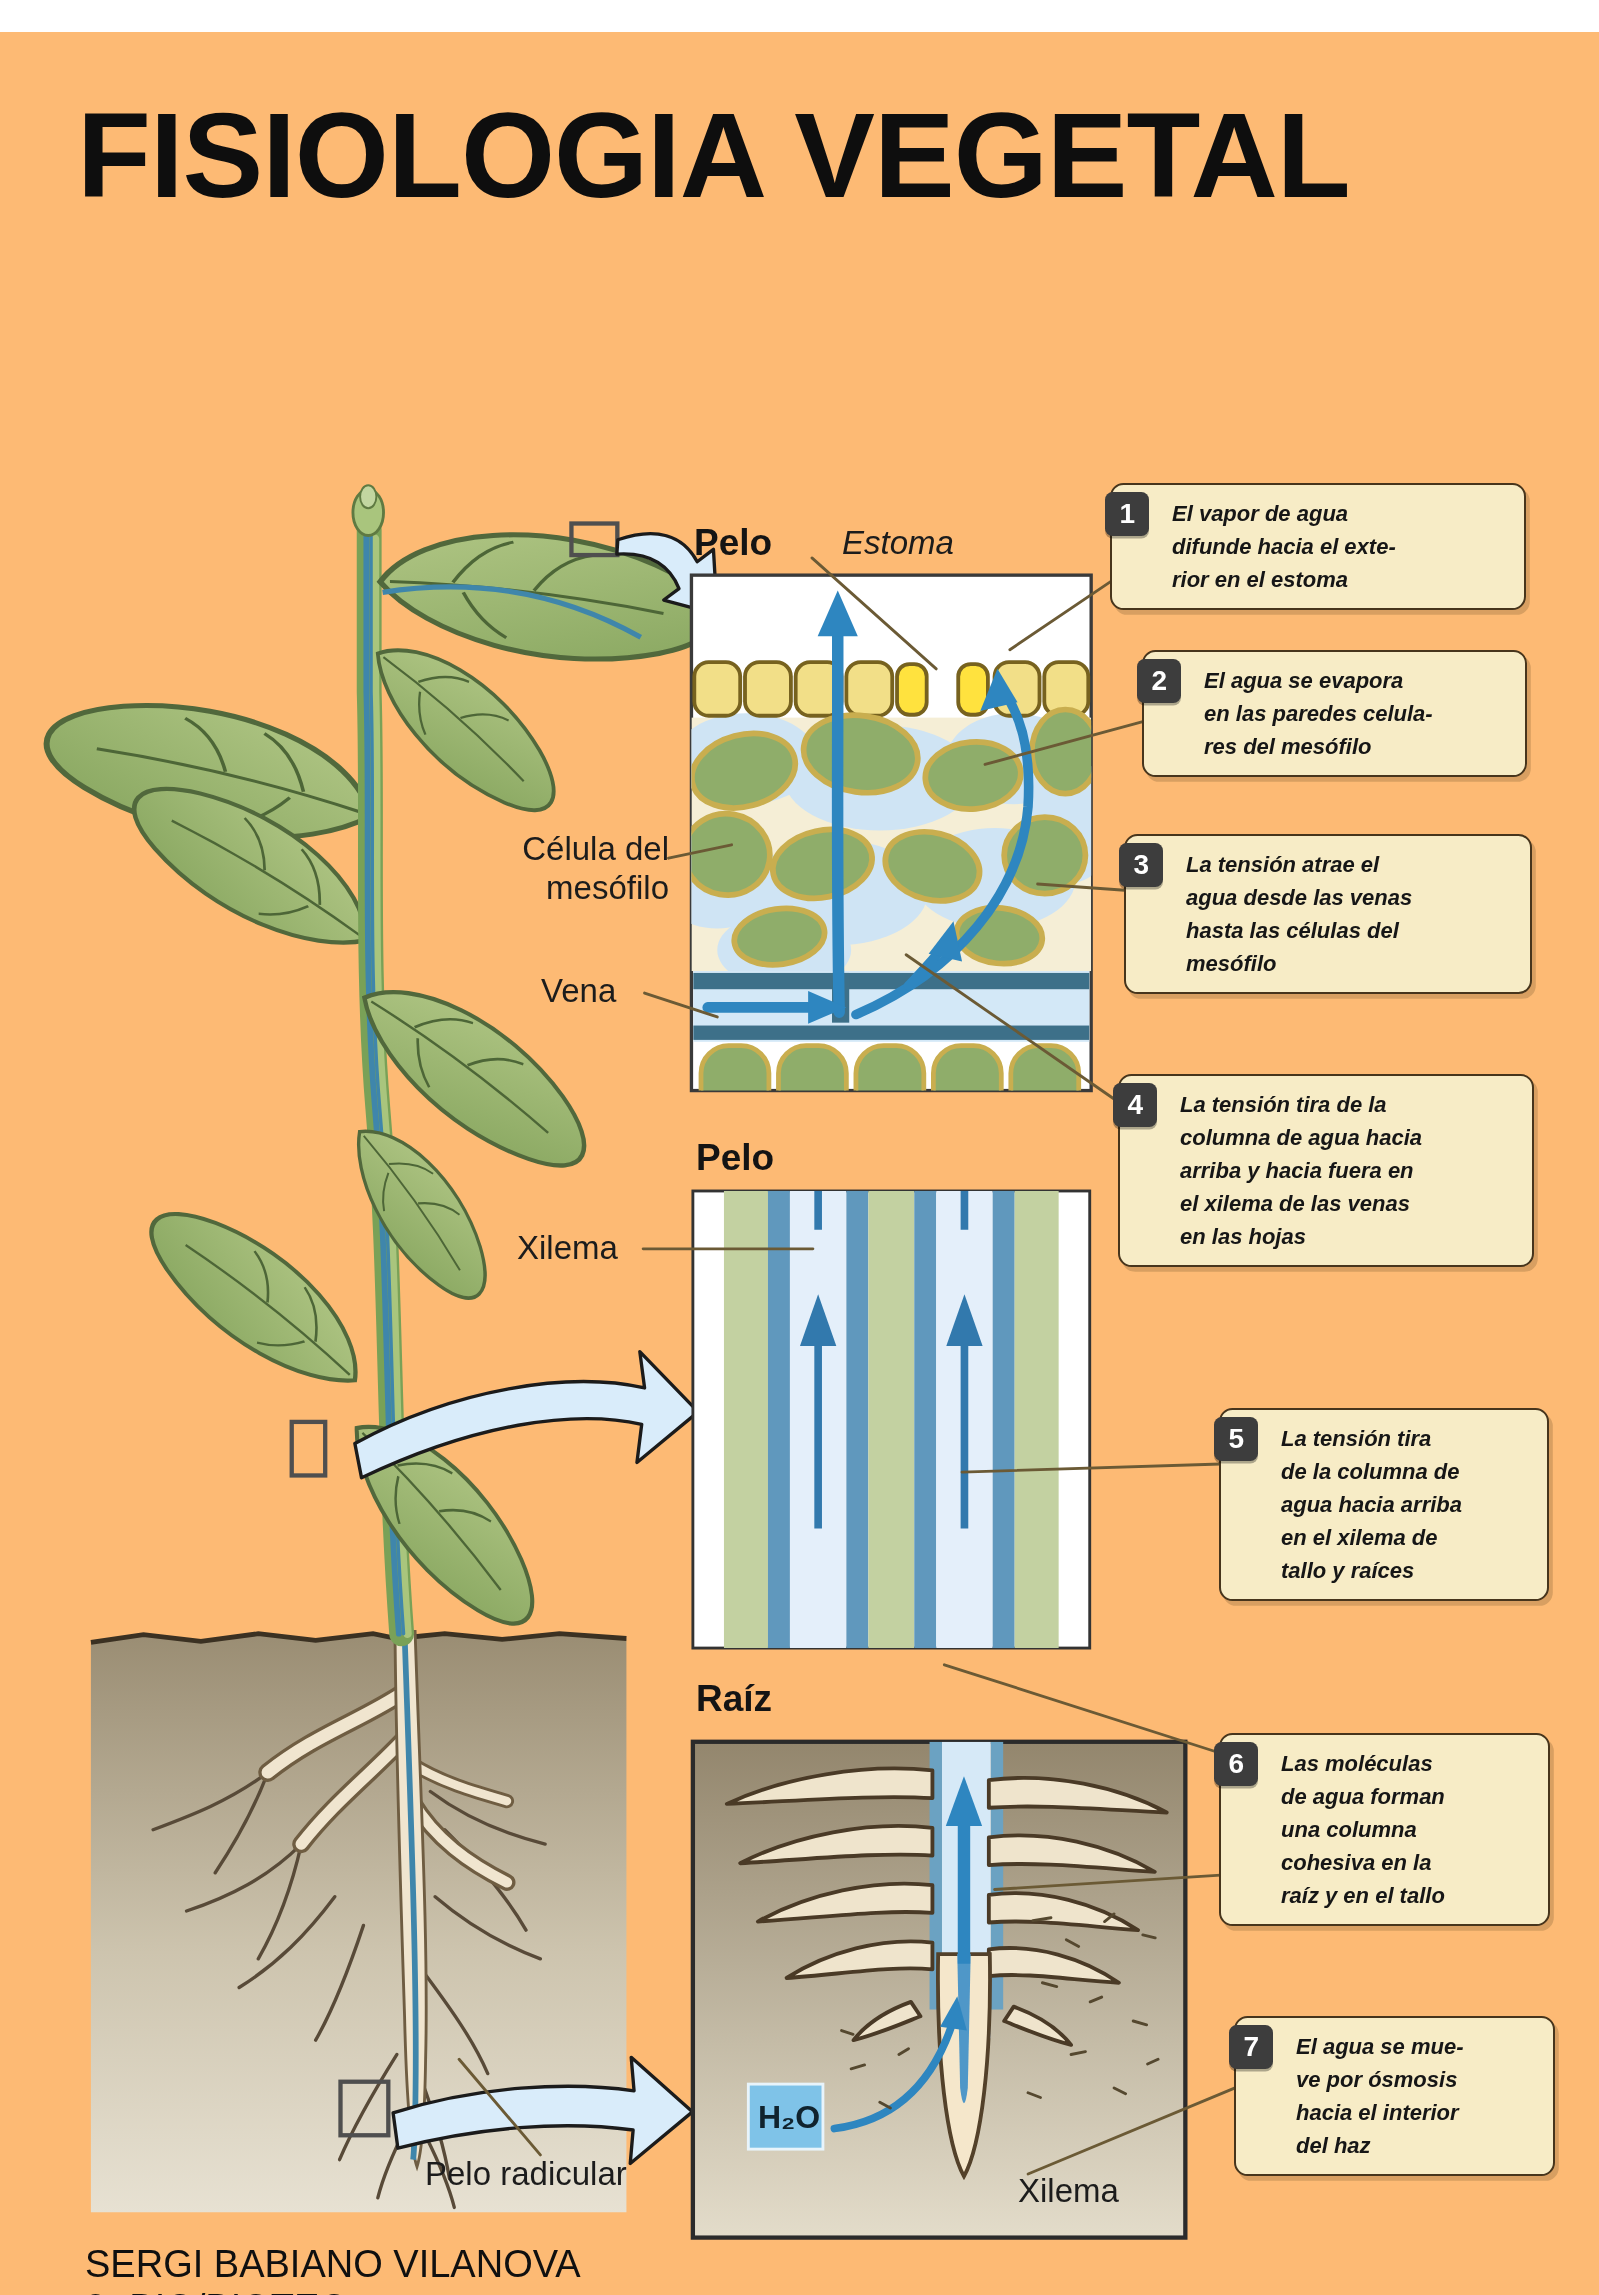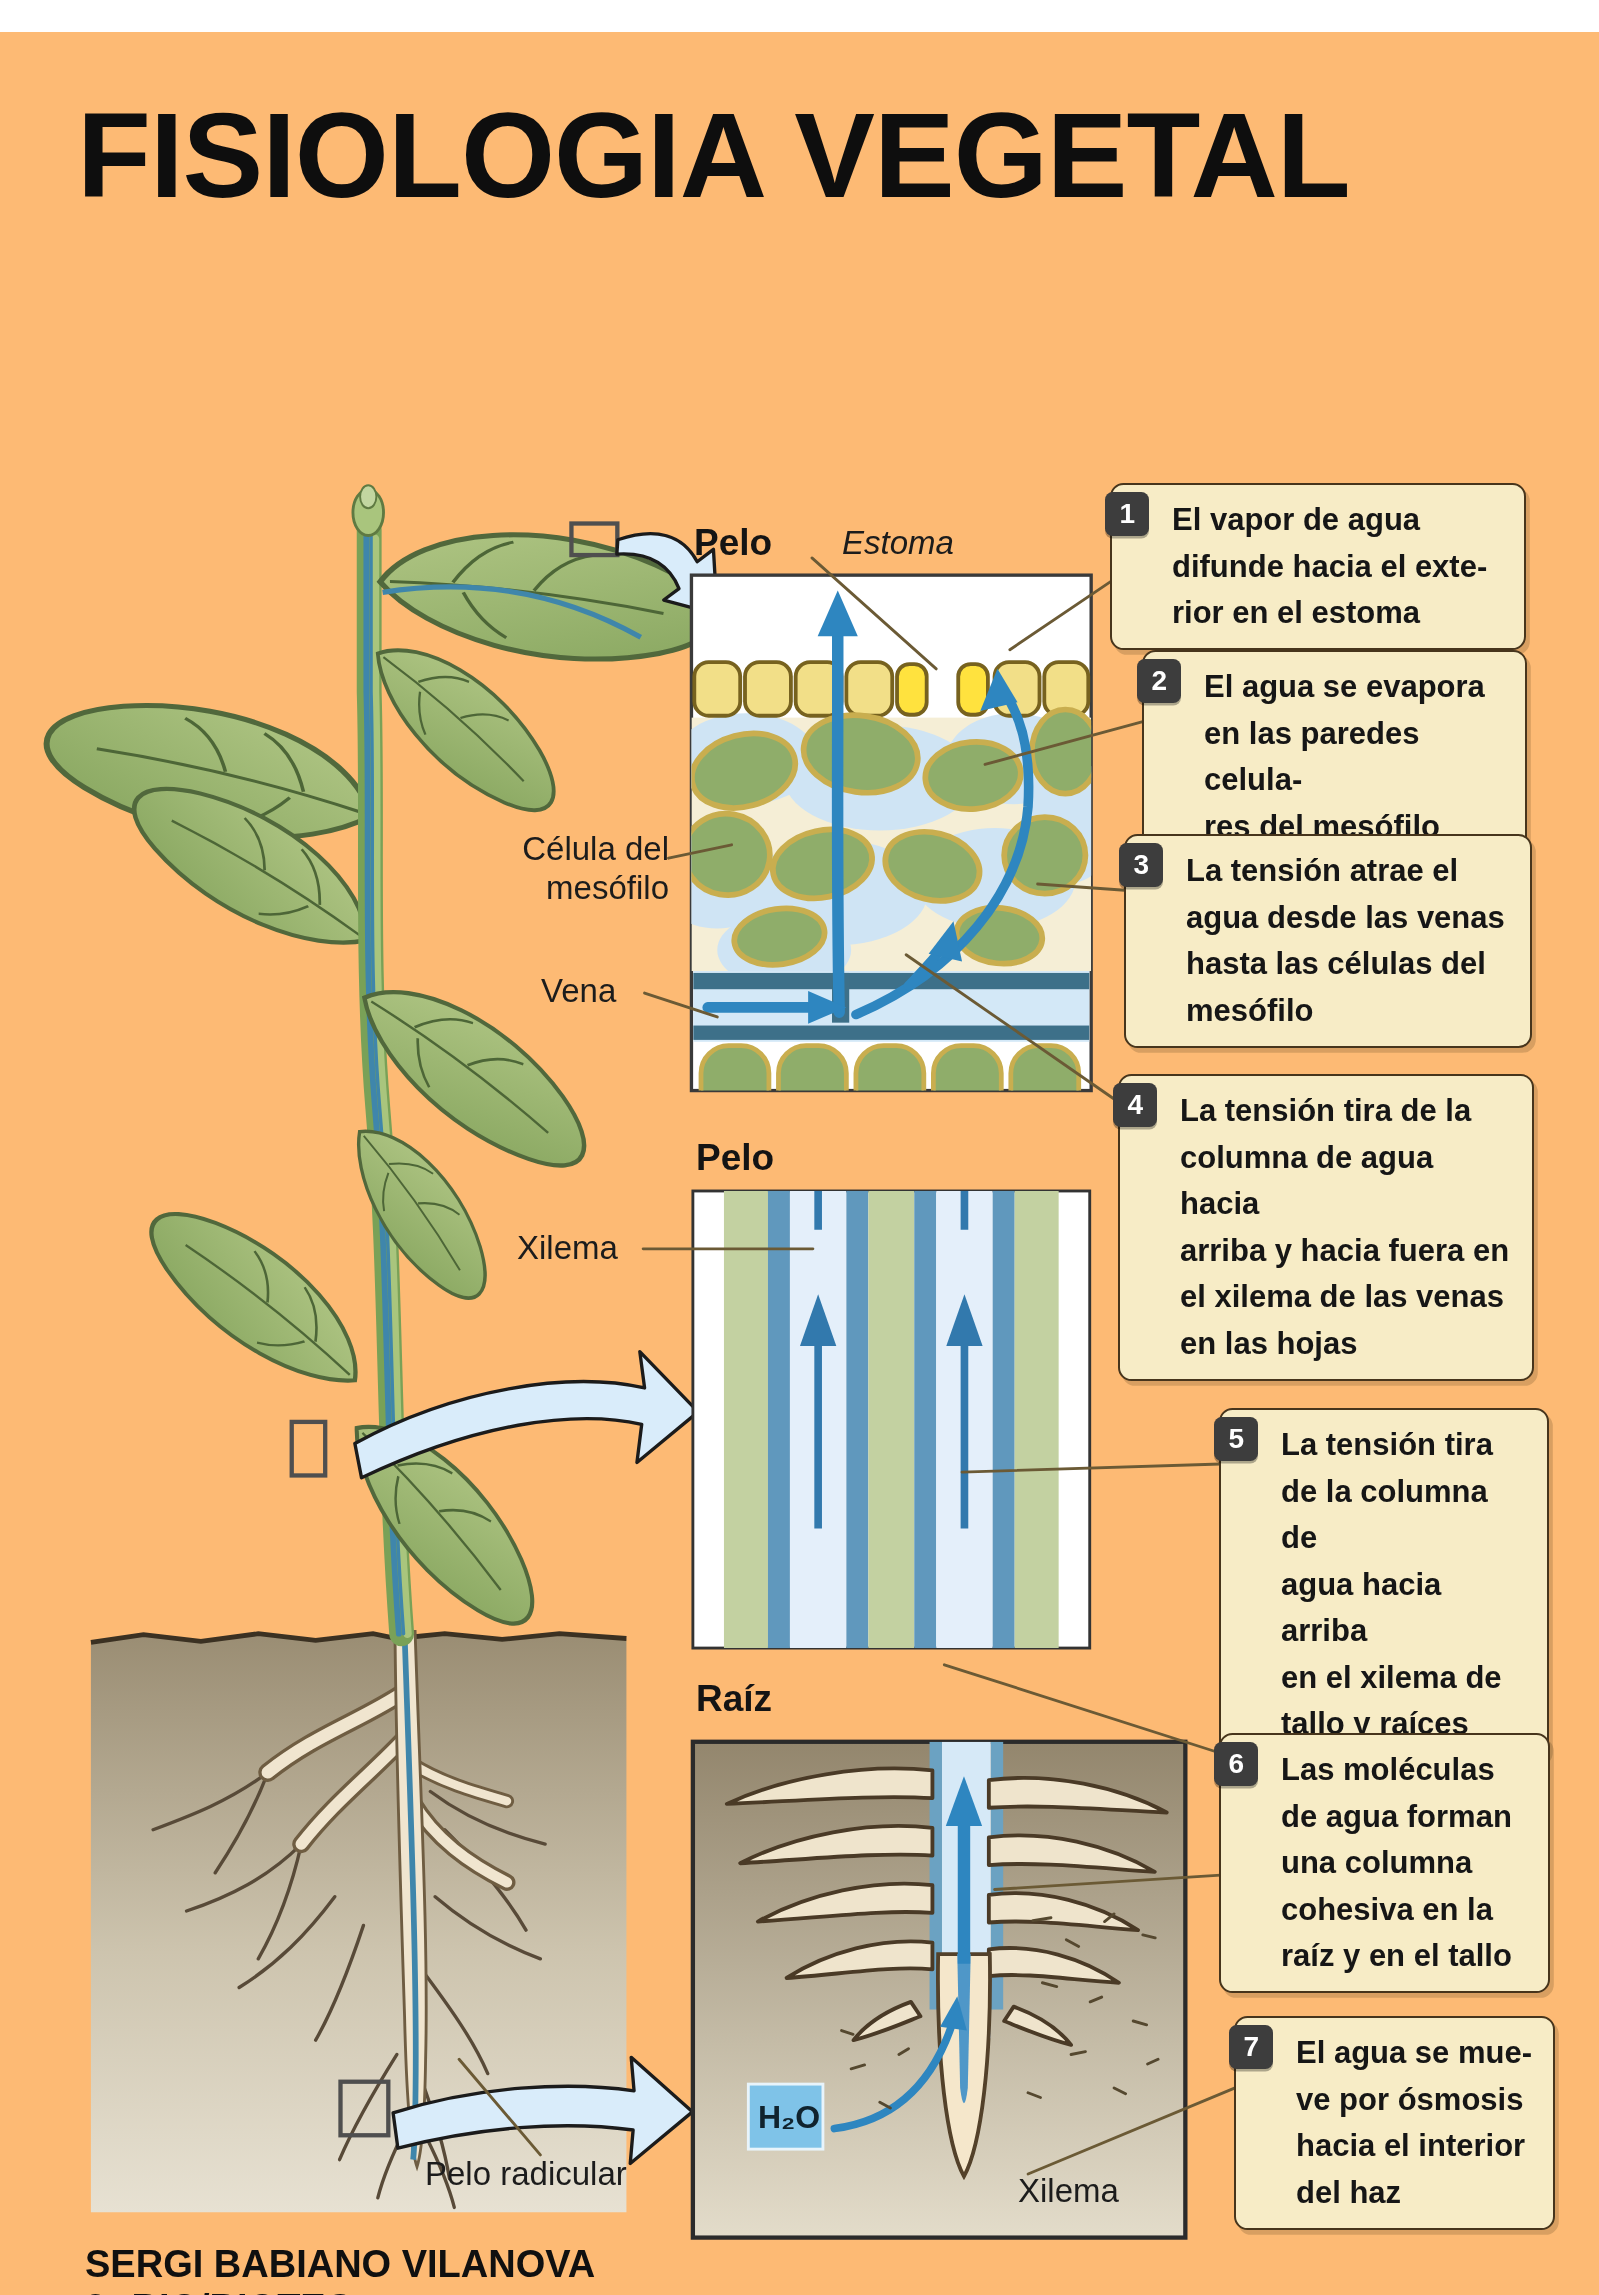--- a/index.html
+++ b/index.html
@@ -11,24 +11,24 @@
   svg.illustration{position:absolute;left:0;top:0;}
   .label{position:absolute;color:#1c1c1c;font-size:33px;line-height:1.18;white-space:pre-line;}
   .heading{font-weight:700;font-size:37px;color:#141414;}
   .center{text-align:right;}
   .callout{position:absolute;background:#f7ecc6;border:2.9px solid #47351c;
            border-radius:13.4px;box-shadow:3.8px 4.8px 0 rgba(70,55,25,.20);}
   .callout .num{position:absolute;left:-6.7px;top:6.7px;width:44px;height:44px;
            background:#3d3d3d;color:#ffffff;font-size:28px;font-weight:700;
            display:flex;align-items:center;justify-content:center;border-radius:7.7px;
            box-shadow:0 2.4px 0 rgba(0,0,0,.3);}
-  .callout .txt{display:block;padding:12.4px 16.3px 11.5px 60px;font-size:31px;line-height:1.5;
-           font-weight:600;color:#161616;white-space:pre-line;}
+  .callout .txt{display:block;padding:12.4px 16.3px 11.5px 60px;font-size:22px;line-height:1.5;
+           font-weight:600;color:#161616;white-space:pre-line;font-style:italic;}
   .h2o-label{position:absolute;font-size:32px;color:#10232e;font-weight:700;}
-  .footer-line{position:absolute;font-size:38px;font-weight:700;color:#101010;}
+  .footer-line{position:absolute;font-size:38px;font-weight:400;color:#101010;}
 </style>
 </head>
 <body>
 
 <div class="poster">
 
   <svg class="illustration" width="1599" height="2295" viewBox="0 0 3344 4800">
     <defs>
       <linearGradient id="soilGrad" x1="0" y1="0" x2="0" y2="1">
         <stop offset="0" stop-color="#9a8d73"></stop>

